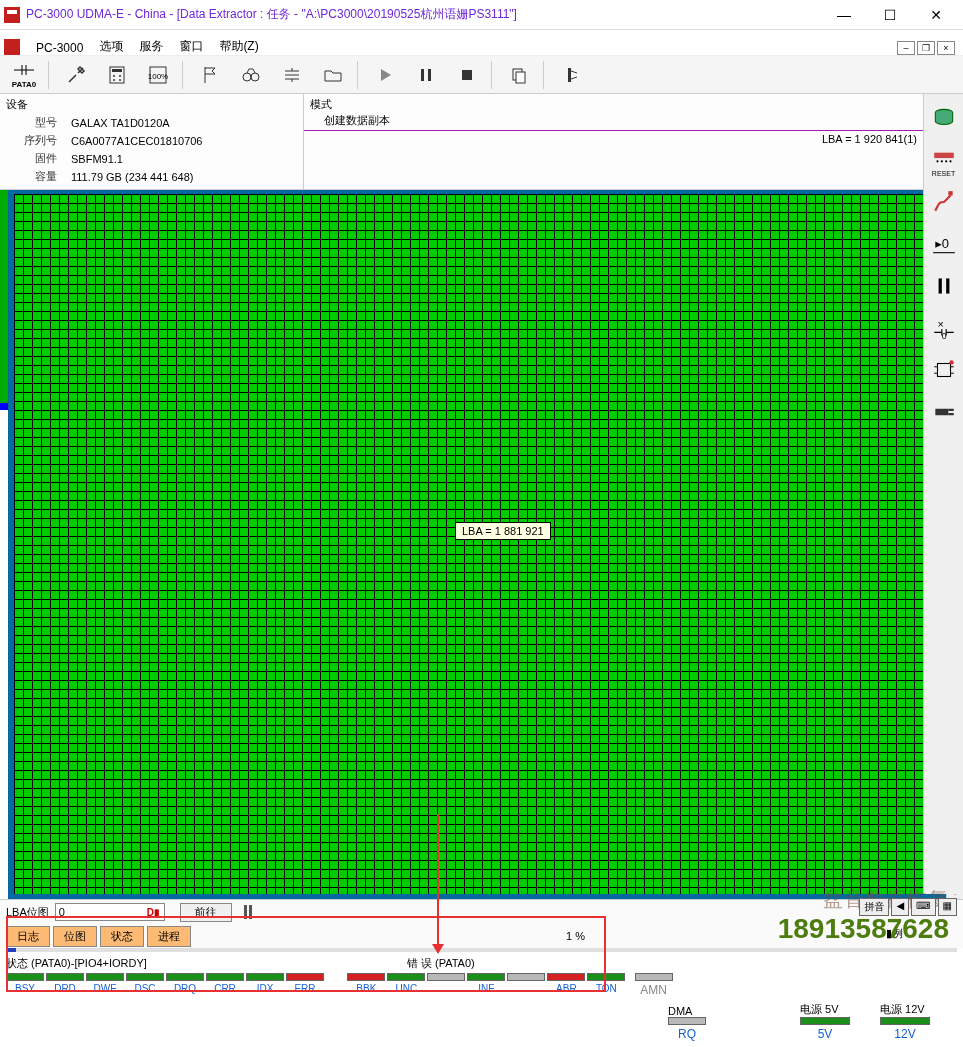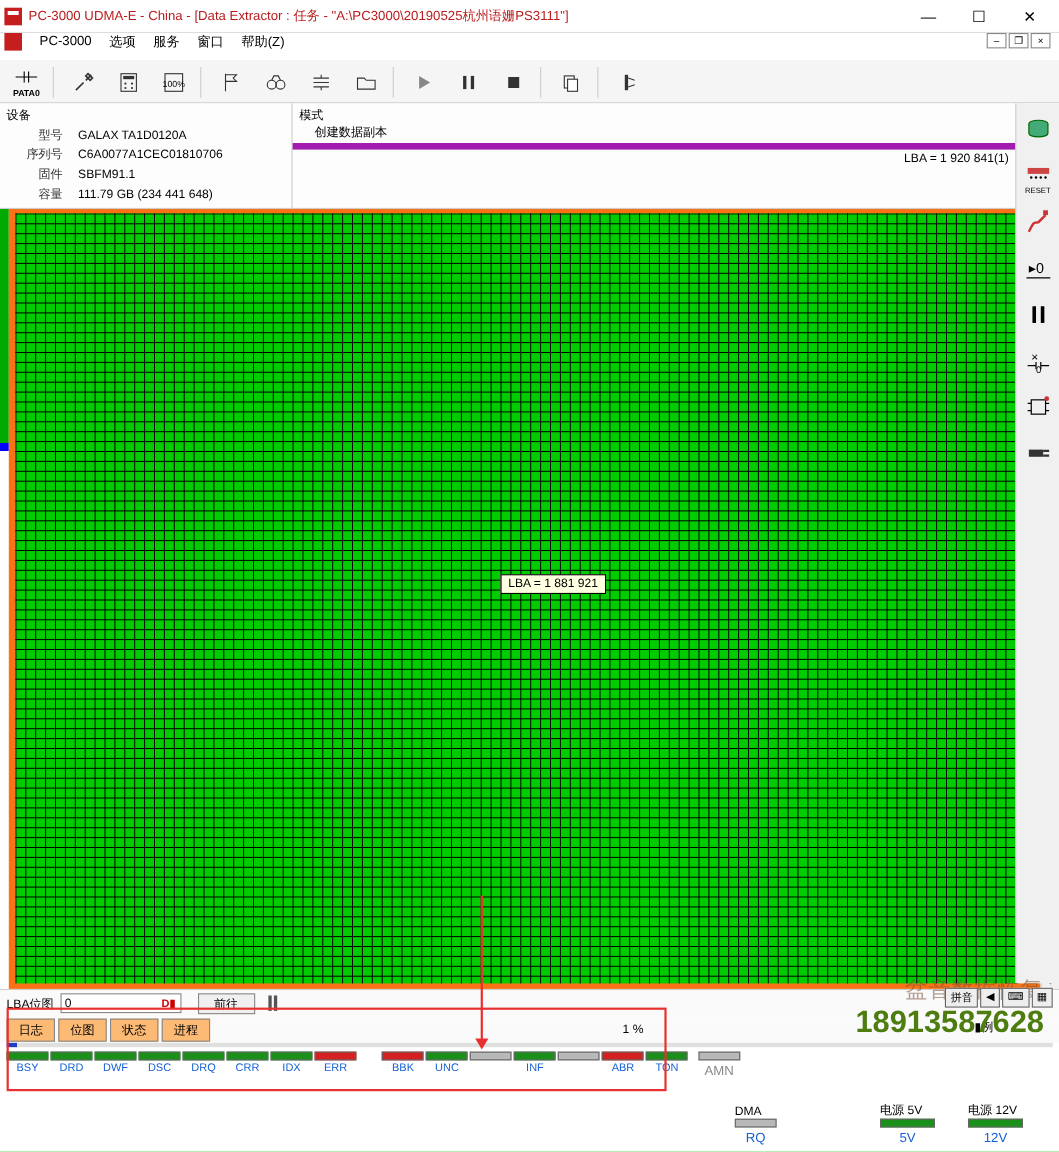--- a/index.html
+++ b/index.html
@@ -1,40 +1,40 @@
 <!DOCTYPE html>
 <html><head>
 <meta charset="utf-8">
 <style>
 * { margin:0; padding:0; box-sizing:border-box; }
 body { font-family:"Microsoft YaHei",Tahoma,sans-serif; font-size:12px; background:#fff; color:#000; width:963px; height:1047px; overflow:hidden; position:relative; }
 .titlebar { height:30px; background:#fff; border-bottom:1px solid #ddd; display:flex; align-items:center; padding:0 4px; }
 .titlebar .app-icon { width:16px; height:16px; background:#c41e1e; margin-right:6px; display:inline-block; position:relative; }
 .titlebar .app-icon::after { content:''; position:absolute; top:3px; left:3px; width:10px; height:10px; background:linear-gradient(#fff 40%,transparent 40%); }
-.titlebar .title { flex:1; font-size:12px; color:#b91c1c; }
+.titlebar .title { flex:1; font-size:12px; color:#6d28d9; }
 .winctl { display:flex; }
 .winctl div { width:46px; height:30px; display:flex; align-items:center; justify-content:center; font-size:14px; cursor:pointer; }
-.menubar { height:26px; background:#fff; display:flex; align-items:flex-start; padding:0 4px; border-bottom:1px solid #eee; }
+.menubar { height:26px; background:#fff; display:flex; align-items:flex-end; padding:0 4px; border-bottom:1px solid #eee; }
 .menubar .mnu-icon { width:16px; height:16px; background:#c41e1e; margin-right:8px; }
 .menubar span.menu { padding:0 8px; cursor:pointer; text-decoration:underline; text-decoration-color:transparent; }
 .menubar .childwin { margin-left:auto; display:flex; gap:2px; margin-right:4px;}
 .menubar .childwin div { width:18px; height:14px; border:1px solid #888; font-size:9px; text-align:center; line-height:12px; cursor:pointer; }
 .toolbar { height:38px; background:#f5f5f5; border-bottom:1px solid #ccc; display:flex; align-items:center; padding:2px 4px; gap:1px; }
 .tool { width:40px; height:32px; display:flex; align-items:center; justify-content:center; border:1px solid transparent; cursor:pointer; font-size:14px; }
 .tool svg { width:20px; height:20px; }
 .pata-tool { flex-direction:column; font-size:8px; font-weight:bold; }
 .tsep { width:4px; height:28px; border-left:1px solid #ccc; margin:0 3px; }
 .infobar { display:flex; border-bottom:1px solid #ccc; background:#fdfdfd; font-size:11px; }
 .infobox { border-right:1px solid #ccc; padding:2px 6px 2px 6px; }
 .infobox .hd { padding:1px 0; }
 .infobox table td { padding:0 4px 1px 8px; }
 .infobox table td.lbl { text-align:right; color:#333; padding-left:16px;}
 .map-container { position:relative; height:710px; overflow:hidden; border-bottom:1px solid #ccc; display:flex;}
 .map-leftedge { width:8px; background:linear-gradient(#0a0 0%,#0a0 30%,#0000ff 30%,#0000ff 31%,#fff 31%); }
-.bitmap { flex:1; position:relative; overflow:hidden; background:#f97316; }
+.bitmap { flex:1; position:relative; overflow:hidden; background:#0369a1; }
 .grid { position:absolute; top:4px; left:6px; right:20px; height:700px;
   background-image:
     linear-gradient(#000 1px,transparent 1px),
     linear-gradient(90deg,#000 1px,transparent 1px);
   background-size:9px 9px;
   background-color:#0c0; }
 .tooltip { position:absolute; top:332px; left:447px; background:#ffffe1; border:1px solid #000; padding:2px 6px; font-size:11px; }
 .scroll-v { width:17px; background:#f0f0f0; border-left:1px solid #ccc; position:relative;}
 .scroll-v::before,.scroll-v::after{content:'';position:absolute;left:3px;width:0;height:0;border-left:5px solid transparent;border-right:5px solid transparent;}
 .scroll-v::before{top:4px;border-bottom:6px solid #606060;}
@@ -181,21 +181,21 @@
   <div class="tsep"></div>
   <div class="tool">
       <svg viewBox="0 0 20 20">
         <rect x="7" y="3" width="3" height="14" fill="#333"></rect>
         <path d="M10 6l6 2M10 14l6-2" stroke="#333"></path>
       </svg>
     </div>
 </div>
 
 <div class="infobar">
-  <div class="infobox" style="width:266px">
+  <div class="infobox" style="width:304px">
     <div class="hd">设备</div>
     <table>
       <tbody>
           <tr>
             <td class="lbl">型号</td>
             <td>GALAX TA1D0120A</td>
           </tr>
       <tr>
             <td class="lbl">序列号</td>
             <td>C6A0077A1CEC01810706</td>
@@ -205,21 +205,21 @@
             <td>SBFM91.1</td>
           </tr>
       <tr>
             <td class="lbl">容量</td>
             <td>111.79 GB (234 441 648)</td>
           </tr>
     </tbody>
       </table>
   </div>
   <div style="flex:1">
-    <div class="infobox" style="border-right:none;border-bottom:6px solid #a21caf">
+    <div class="infobox" style="border-right:none;border-bottom:1px solid #a21caf">
       <div class="hd">模式</div>
       <div style="padding-left:14px">创建数据副本</div>
     </div>
     <div class="infobox" style="border-right:none;display:flex">
       <div style="flex:1">
       </div>
       <div style="align-self:flex-end;padding-right:40px">LBA =   1 920 841(1)</div>
     </div>
   </div>
 </div>
@@ -305,20 +305,24 @@
   <span class="tabbtn">日志</span>
   <span class="tabbtn">位图</span>
   <span class="tabbtn">状态</span>
   <span class="tabbtn">进程</span>
   <span class="pct">1 %</span>
 </div>
 
 <div style="height:4px;background:linear-gradient(90deg,#2040c0 1%,#e0e0e0 1%);margin:0 6px"></div>
 
 <div class="statusarea">
+  <div class="status-head">
+    <span>状态 (PATA0)-[PIO4+IORDY]</span>
+    <span>错 误 (PATA0)</span>
+  </div>
   <div class="group">
     <div class="leds" id="stat-leds">
         <div class="led">
           <div class="lamp "></div>
           <div class="txt">BSY</div>
         </div>
         <div class="led">
           <div class="lamp "></div>
           <div class="txt">DRD</div>
         </div>

